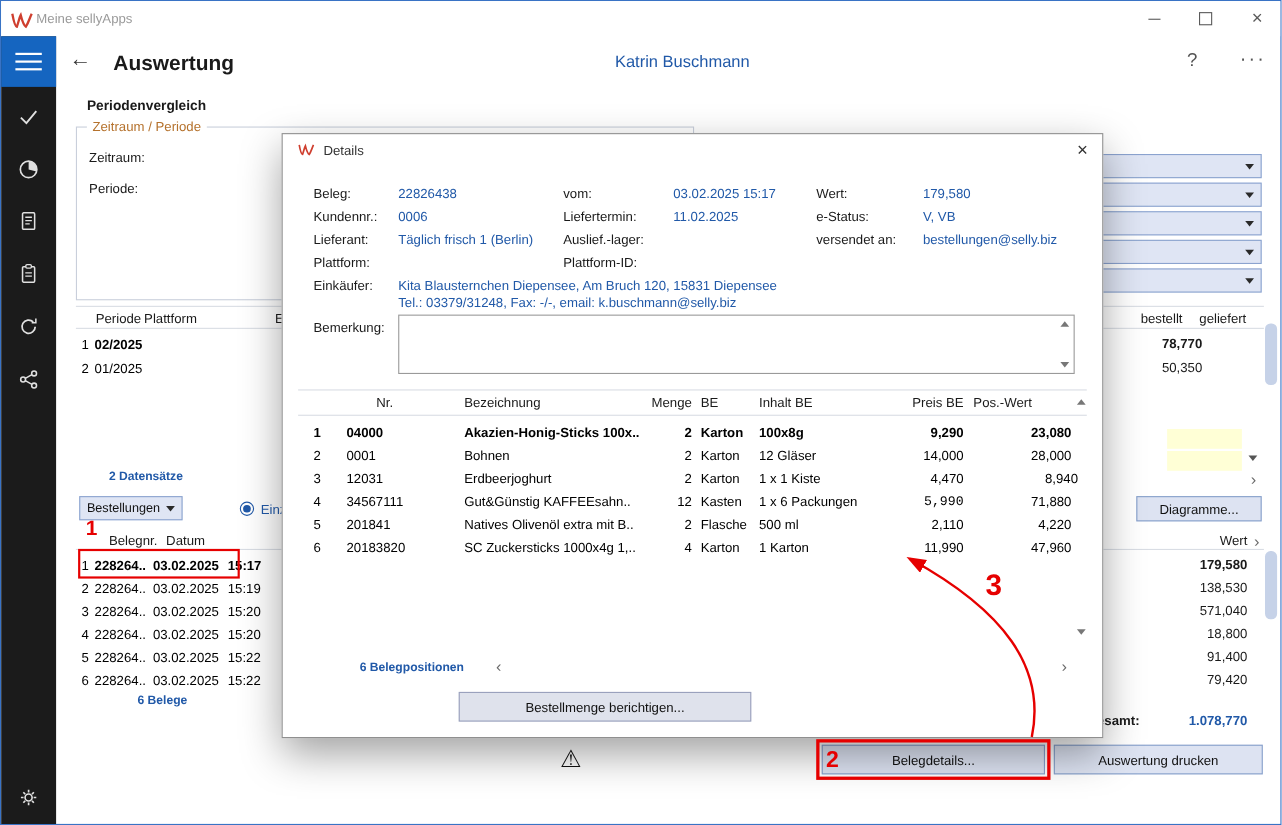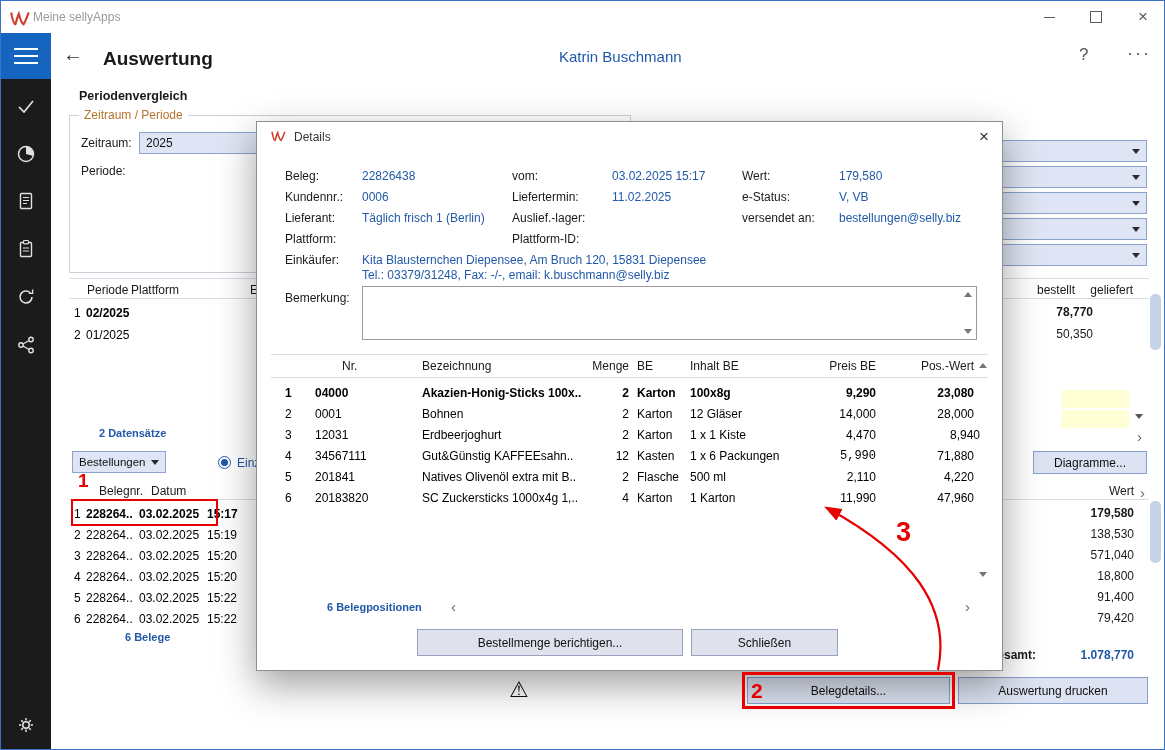--- a/index.html
+++ b/index.html
@@ -102,24 +102,20 @@
   <span class="t bold" style="left:102px;top:47px;font-size:19px;">Auswertung</span>
   <span class="t blue" style="left:558px;top:47px;font-size:15px;">Katrin Buschmann</span>
   <span class="t" style="left:1078px;top:44px;font-size:17px;color:#555;">?</span>
   <span class="t" style="left:1126px;top:42px;font-size:18px;letter-spacing:2px;color:#555;">···</span>
 
   <span class="t bold" style="left:78px;top:88px;font-size:12.5px;">Periodenvergleich</span>
 
   <div style="position:absolute;left:68px;top:114px;width:560px;height:156px;border:1px solid #c9cfdb;"></div>
   <span class="legend" style="left:78px;top:107px;">Zeitraum / Periode</span>
   <span class="t" style="left:80px;top:136px;">Zeitraum:</span>
-  <div class="combo" style="left:138px;top:131px;width:172px;height:22px;">
-    <span>2025</span>
-    <span class="chev"></span>
-  </div>
   <span class="t" style="left:80px;top:164px;">Periode:</span>
 
   <div class="combo" style="left:920px;top:139px;width:226px;height:22px;">
       <span class="chev"></span>
     </div>
   <div class="combo" style="left:920px;top:165px;width:226px;height:22px;">
       <span class="chev"></span>
     </div>
   <div class="combo" style="left:920px;top:191px;width:226px;height:22px;">
       <span class="chev"></span>
@@ -277,21 +273,21 @@
       <span class="tri-down" style="right:4px;bottom:5px;"></span>
     </div>
 
     <div class="hline" style="left:14px;top:232px;width:717px;"></div>
     <span class="t" style="left:85px;top:238px;">Nr.</span>
     <span class="t" style="left:165px;top:238px;">Bezeichnung</span>
     <span class="t right" style="left:300px;top:238px;width:72px;">Menge</span>
     <span class="t" style="left:380px;top:238px;">BE</span>
     <span class="t" style="left:433px;top:238px;">Inhalt BE</span>
     <span class="t right" style="left:528px;top:238px;width:91px;">Preis BE</span>
-    <span class="t right" style="left:630px;top:238px;width:87px;">Pos.-Wert</span>
+    <span class="t right" style="left:594px;top:238px;width:87px;">Pos.-Wert</span>
     <div class="hline" style="left:14px;top:255px;width:717px;"></div>
     <span class="tri-up" style="left:722px;top:241px;"></span>
 
     <div class="row bold" style="left:0;top:260px;width:745px;">
       <span style="left:28px;">1</span>
       <span style="left:58px;">04000</span>
       <span style="left:165px;">Akazien-Honig-Sticks 100x..</span>
       <span class="right" style="left:300px;width:72px;">2</span>
       <span style="left:380px;">Karton</span>
       <span style="left:433px;">100x8g</span>
@@ -348,21 +344,20 @@
       <span class="right" style="left:528px;width:91px;">11,990</span>
       <span class="right" style="left:630px;width:87px;">47,960</span>
     </div>
 
     <span class="tri-down" style="left:722px;top:450px;"></span>
     <span class="t blue sm bold" style="left:70px;top:479px;">6 Belegpositionen</span>
     <span class="pgchev" style="left:194px;top:477px;">‹</span>
     <span class="pgchev" style="left:708px;top:477px;">›</span>
 
     <div class="btn dlgbtn" style="left:160px;top:507px;width:266px;height:27px;">Bestellmenge berichtigen...</div>
-    <div class="btn dlgbtn" style="left:434px;top:507px;width:147px;height:27px;">Schließen</div>
   </div>
 
   <div class="annbox" style="left:70px;top:498px;width:147px;height:27px;border-width:2px;"></div>
   <span class="ann" style="left:77px;top:470px;font-size:19px;">1</span>
 
   <div class="annbox" style="left:741px;top:671px;width:213px;height:37px;"></div>
   <span class="ann" style="left:750px;top:679px;font-size:21px;">2</span>
 
   <span class="ann" style="left:895px;top:518px;font-size:27px;">3</span>
   <svg id="arrow-layer">

